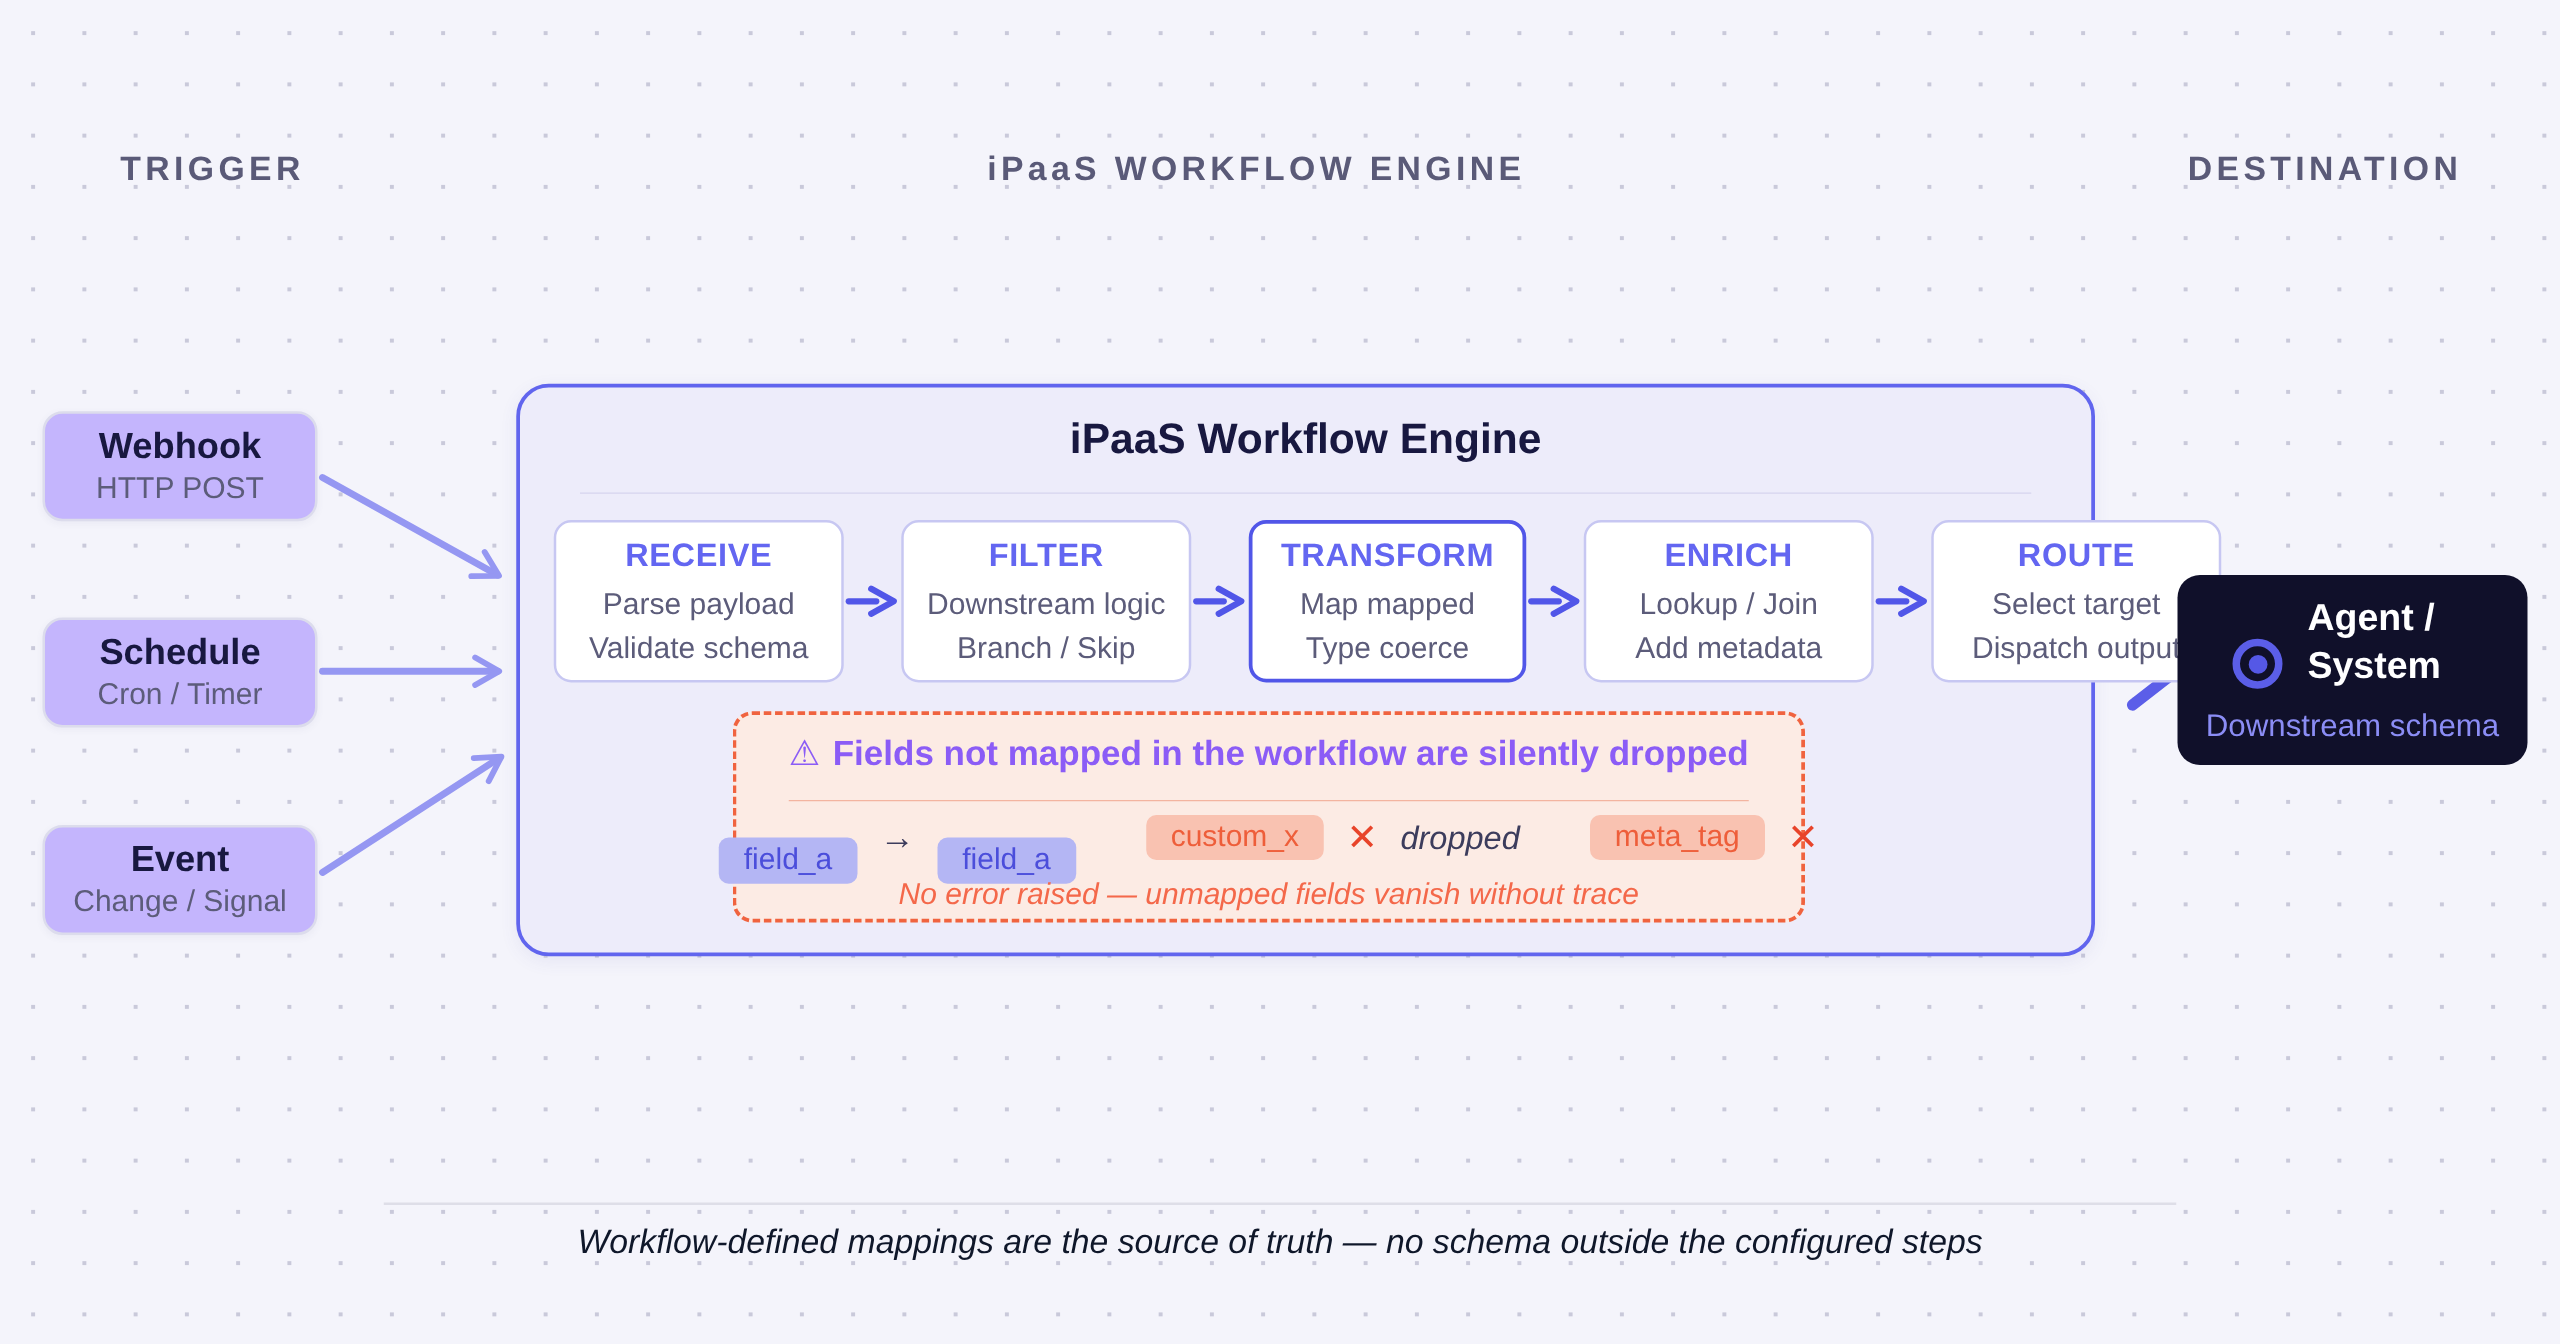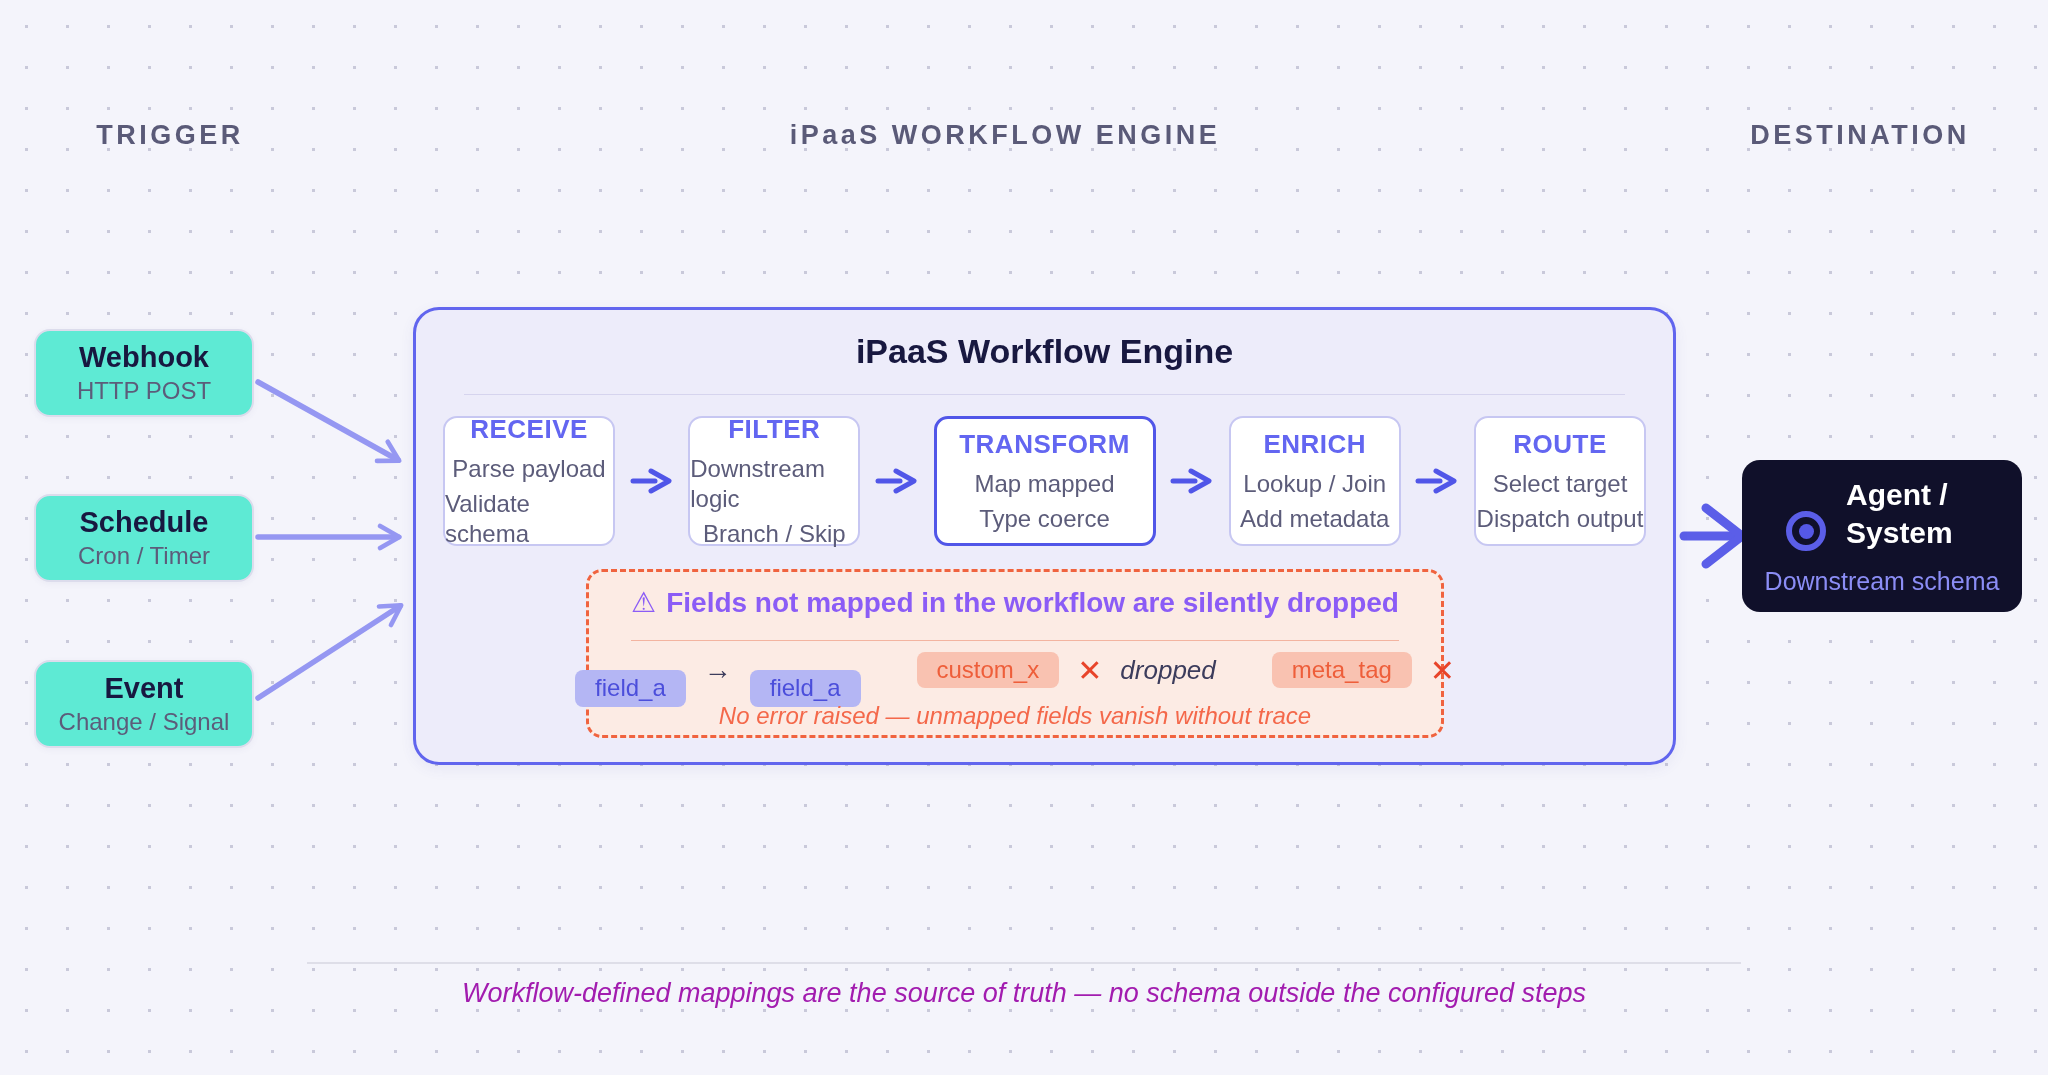--- a/index.html
+++ b/index.html
@@ -23,21 +23,21 @@
     letter-spacing: 3.5px;
     color: #5a5a78;
     white-space: nowrap;
   }
   
   .trigger-box {
     position: absolute;
     left: 34px;
     width: 220px;
     height: 88px;
-    background: #5eead4;
+    background: #c4b5fd;
     border: 2px solid #dcdcec;
     border-radius: 16px;
     box-shadow: 0 2px 6px rgba(80,80,140,0.06);
     display: flex;
     flex-direction: column;
     align-items: center;
     justify-content: center;
     gap: 7px;
   }
   .trigger-title { font-size: 29px; font-weight: 700; color: #181840; line-height: 1; }
@@ -69,21 +69,21 @@
   }
   .steps-row {
     position: absolute;
     top: 106px; left: 27px; right: 27px;
     height: 130px;
     display: flex;
     align-items: center;
     justify-content: space-between;
   }
   .step {
-    width: 172px; height: 130px;
+    width: 232px; height: 130px;
     background: #ffffff;
     border: 2px solid #c7c7f2;
     border-radius: 14px;
     display: flex;
     flex-direction: column;
     align-items: center;
     justify-content: center;
     gap: 5px;
     flex: none;
   }
@@ -184,21 +184,21 @@
     left: 307px; top: 962px;
     width: 1434px; height: 2px;
     background: #dedee8;
   }
   .footer-caption {
     position: absolute;
     top: 978px; left: 0; right: 0;
     text-align: center;
     font-size: 27px;
     font-style: italic;
-    color: #a21caf;
+    color: #0f172a;
   }
 </style>
 </head>
 <body>
 
 <div class="lane-header" style="left:170px">TRIGGER</div>
 <div class="lane-header" style="left:1005px">iPaaS WORKFLOW ENGINE</div>
 <div class="lane-header" style="left:1860px">DESTINATION</div>
 
 <div class="trigger-box" style="top:329px">

